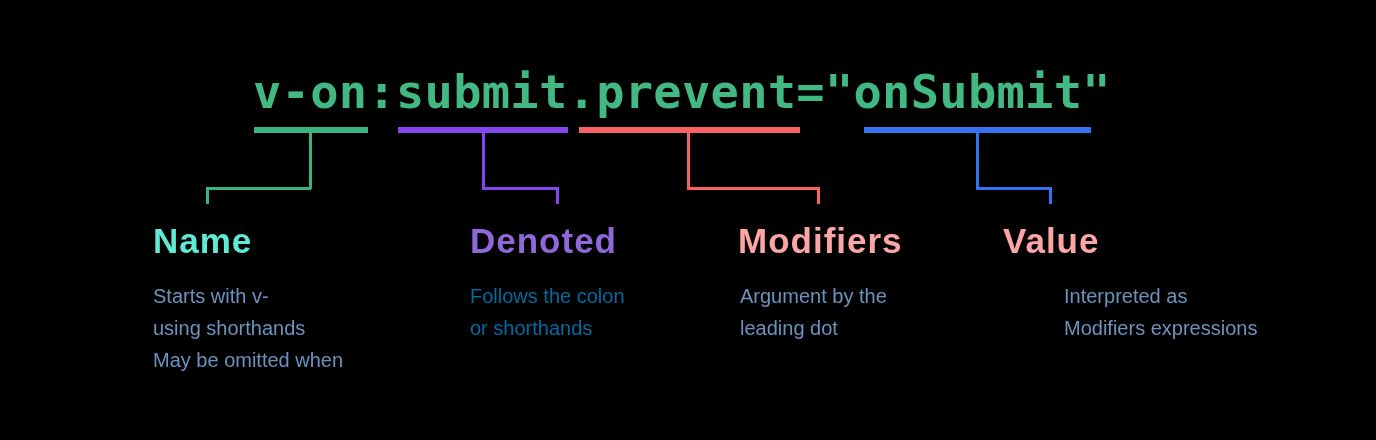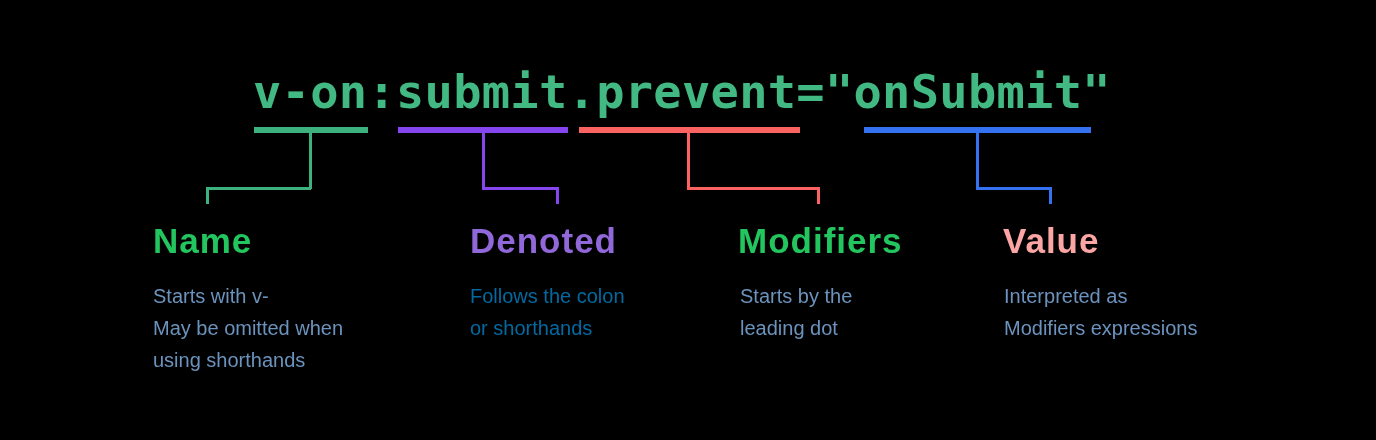--- a/index.html
+++ b/index.html
@@ -57,62 +57,62 @@
   .g3 .drop      { left: 817px; }
   .g3 .label     { left: 738px; }
   .g3 .desc      { left: 740px; }
 
   
   .g4 .underline { left: 864px; width: 227px; }
   .g4 .stem      { left: 976px; }
   .g4 .elbow     { left: 976px; width: 76px; }
   .g4 .drop      { left: 1049px; }
   .g4 .label     { left: 1003px; }
-  .g4 .desc      { left: 1004px; }
+  .g4 .desc      { left: 1064px; }
 </style>
 </head>
 <body>
 
 <div class="canvas" style="background-color: rgb(0, 0, 0);">
 
   <div class="code" style="color: rgb(66, 184, 131);">v-on:submit.prevent="onSubmit"</div>
 
   <div class="g1">
     <div class="underline" style="background-color: rgb(62, 178, 126);"></div>
     <div class="stem" style="background-color: rgb(62, 178, 126);"></div>
     <div class="elbow" style="background-color: rgb(62, 178, 126);"></div>
     <div class="drop" style="background-color: rgb(62, 178, 126);"></div>
-    <div class="label" style="color: #22c55e;">Name</div>
+    <div class="label" style="color: #5eead4;">Name</div>
     <div class="desc" style="color: rgb(107, 147, 189);">
       <div>Starts with v-</div>
+      <div>using shorthands</div>
       <div>May be omitted when</div>
-      <div>using shorthands</div>
     </div>
   </div>
 
   <div class="g2">
     <div class="underline" style="background-color: rgb(133, 70, 240);"></div>
     <div class="stem" style="background-color: rgb(133, 70, 240);"></div>
     <div class="elbow" style="background-color: rgb(133, 70, 240);"></div>
     <div class="drop" style="background-color: rgb(133, 70, 240);"></div>
     <div class="label" style="color: rgb(145, 104, 217);">Denoted</div>
     <div class="desc" style="color: #0369a1;">
       <div>Follows the colon</div>
       <div>or shorthands</div>
     </div>
   </div>
 
   <div class="g3">
     <div class="underline" style="background-color: rgb(251, 98, 98);"></div>
     <div class="stem" style="background-color: rgb(251, 98, 98);"></div>
     <div class="elbow" style="background-color: rgb(251, 98, 98);"></div>
     <div class="drop" style="background-color: rgb(251, 98, 98);"></div>
-    <div class="label" style="color: #22c55e;">Modifiers</div>
+    <div class="label" style="color: #fca5a5;">Modifiers</div>
     <div class="desc" style="color: rgb(107, 147, 189);">
-      <div>Starts by the</div>
+      <div>Argument by the</div>
       <div>leading dot</div>
     </div>
   </div>
 
   <div class="g4">
     <div class="underline" style="background-color: rgb(52, 114, 242);"></div>
     <div class="stem" style="background-color: rgb(52, 114, 242);"></div>
     <div class="elbow" style="background-color: rgb(52, 114, 242);"></div>
     <div class="drop" style="background-color: rgb(52, 114, 242);"></div>
     <div class="label" style="color: #fca5a5;">Value</div>

